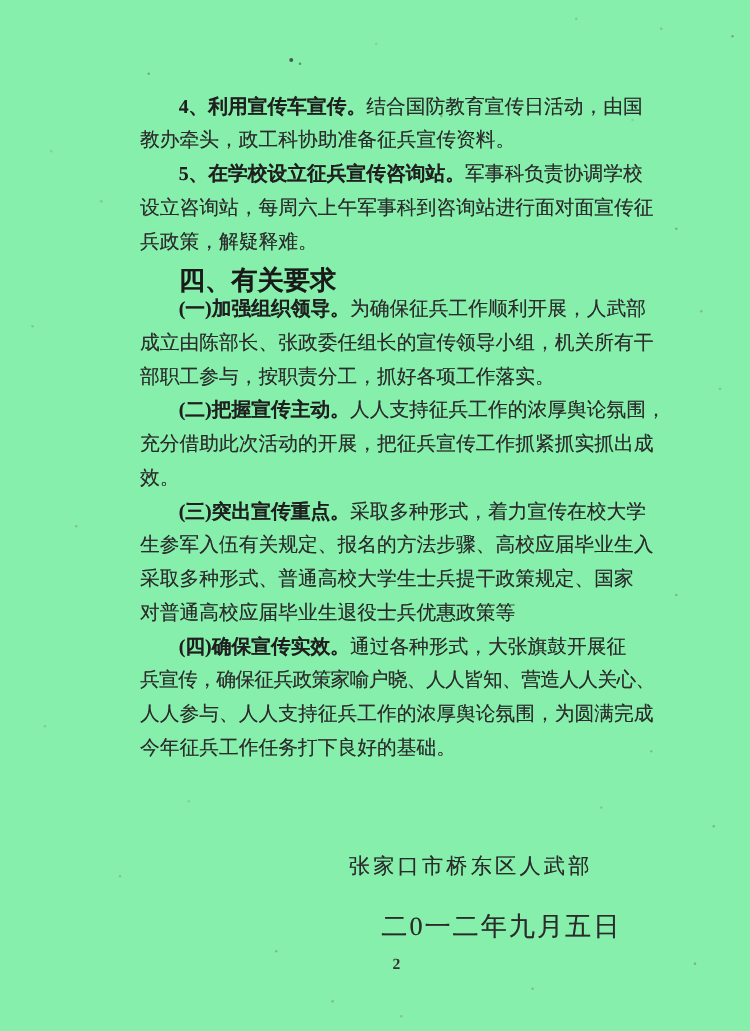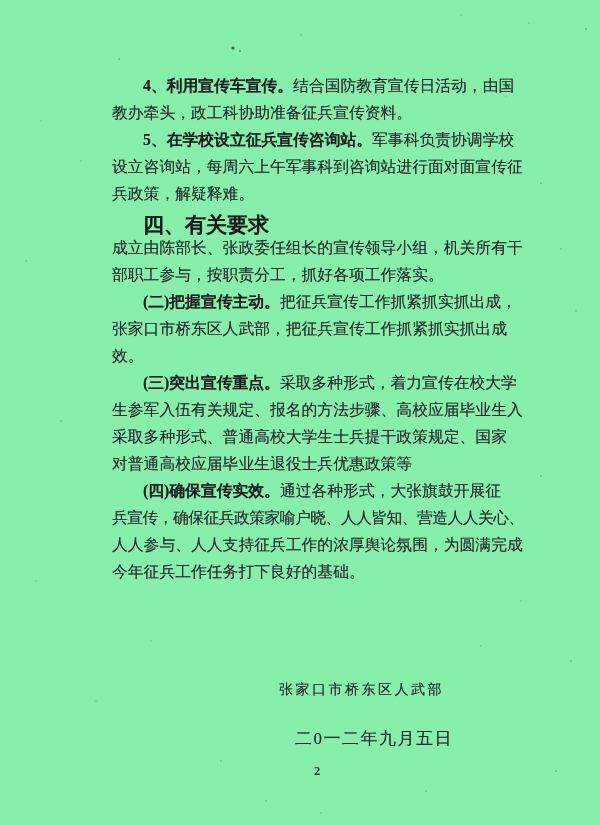--- a/index.html
+++ b/index.html
@@ -77,31 +77,31 @@
   }
   .doc-line.heading .seg {
     font-family: "Liberation Sans", "DejaVu Sans", sans-serif;
     font-size: 21px;
     color: #1a1a1a;
   }
   .signature {
     position: absolute;
     top: 681px;
     left: 279px;
-    font-size: 14px;
+    font-size: 17px;
     letter-spacing: 2.5px;
     color: #2b2b2b;
     text-shadow: 0 0 0.5px rgba(40,40,40,0.55);
     white-space: nowrap;
   }
   .date {
     position: absolute;
     top: 727px;
-    left: 295px;
-    font-size: 17px;
+    left: 305px;
+    font-size: 21px;
     letter-spacing: 1.5px;
     color: #2b2b2b;
     text-shadow: 0 0 0.5px rgba(40,40,40,0.5);
     white-space: nowrap;
   }
   .page-number {
     position: absolute;
     top: 764px;
     left: 314px;
     font-size: 12.5px;
@@ -114,24 +114,25 @@
 
 <div class="page">
   <div class="noise"></div>
   <div class="doc-body">
       <div class="doc-line indent"><span class="seg bold">4、利用宣传车宣传。</span><span class="seg">结合国防教育宣传日活动，由国</span></div>
       <div class="doc-line"><span class="seg">教办牵头，政工科协助准备征兵宣传资料。</span></div>
       <div class="doc-line indent"><span class="seg bold">5、在学校设立征兵宣传咨询站。</span><span class="seg">军事科负责协调学校</span></div>
       <div class="doc-line"><span class="seg">设立咨询站，每周六上午军事科到咨询站进行面对面宣传征</span></div>
       <div class="doc-line"><span class="seg">兵政策，解疑释难。</span></div>
       <div class="doc-line indent heading"><span class="seg bold">四、有关要求</span></div>
+      <div class="doc-line indent"><span class="seg bold">(一)加强组织领导。</span><span class="seg">为确保征兵工作顺利开展，人武部</span></div>
       <div class="doc-line"><span class="seg">成立由陈部长、张政委任组长的宣传领导小组，机关所有干</span></div>
       <div class="doc-line"><span class="seg">部职工参与，按职责分工，抓好各项工作落实。</span></div>
-      <div class="doc-line indent"><span class="seg bold">(二)把握宣传主动。</span><span class="seg">把征兵宣传工作抓紧抓实抓出成，</span></div>
-      <div class="doc-line"><span class="seg">张家口市桥东区人武部，把征兵宣传工作抓紧抓实抓出成</span></div>
+      <div class="doc-line indent"><span class="seg bold">(二)把握宣传主动。</span><span class="seg">人人支持征兵工作的浓厚舆论氛围，</span></div>
+      <div class="doc-line"><span class="seg">充分借助此次活动的开展，把征兵宣传工作抓紧抓实抓出成</span></div>
       <div class="doc-line"><span class="seg">效。</span></div>
       <div class="doc-line indent"><span class="seg bold">(三)突出宣传重点。</span><span class="seg">采取多种形式，着力宣传在校大学</span></div>
       <div class="doc-line"><span class="seg">生参军入伍有关规定、报名的方法步骤、高校应届毕业生入</span></div>
       <div class="doc-line"><span class="seg">采取多种形式、普通高校大学生士兵提干政策规定、国家</span></div>
       <div class="doc-line"><span class="seg">对普通高校应届毕业生退役士兵优惠政策等</span></div>
       <div class="doc-line indent"><span class="seg bold">(四)确保宣传实效。</span><span class="seg">通过各种形式，大张旗鼓开展征</span></div>
       <div class="doc-line tight"><span class="seg">兵宣传，确保征兵政策家喻户晓、人人皆知、营造人人关心、</span></div>
       <div class="doc-line"><span class="seg">人人参与、人人支持征兵工作的浓厚舆论氛围，为圆满完成</span></div>
       <div class="doc-line"><span class="seg">今年征兵工作任务打下良好的基础。</span></div>
     </div>

